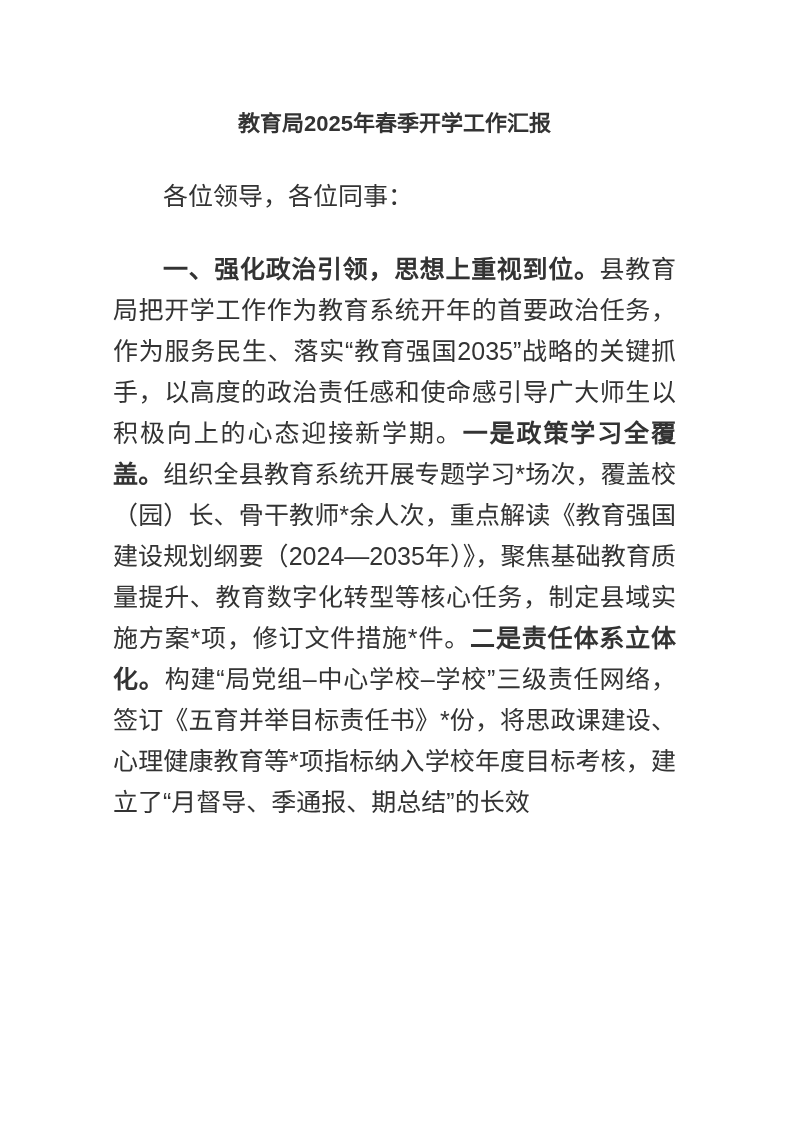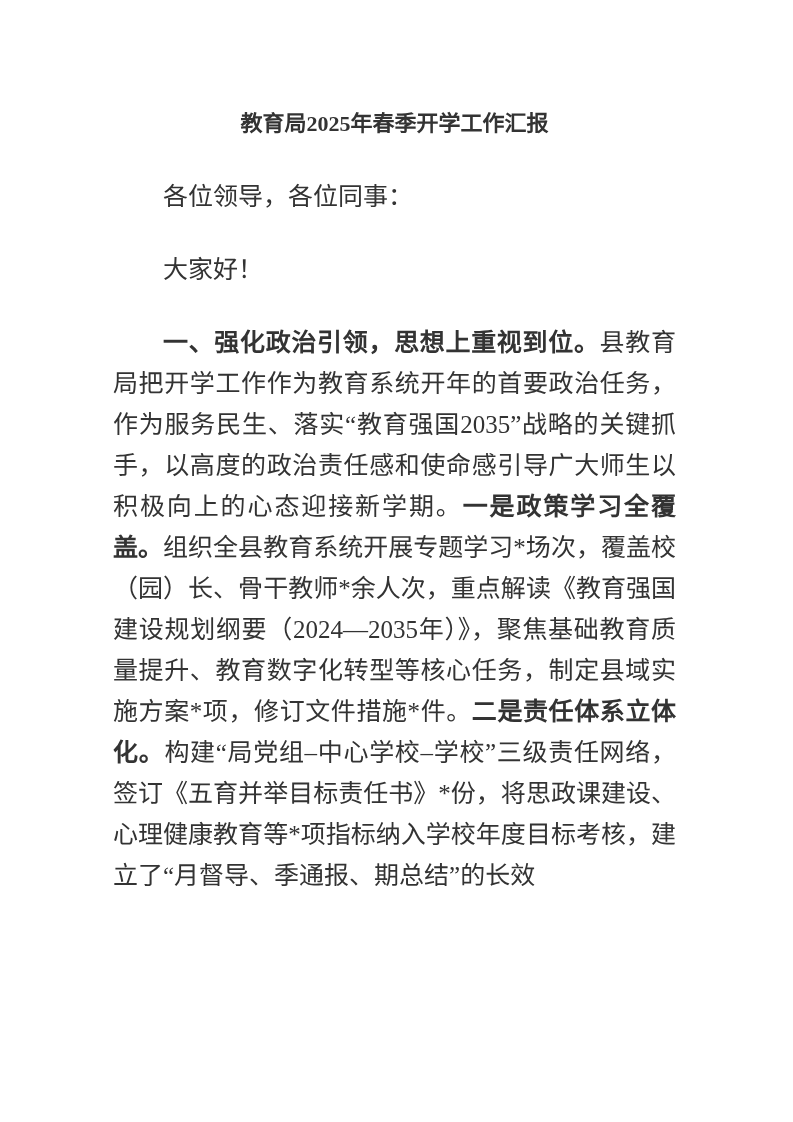--- a/index.html
+++ b/index.html
@@ -7,21 +7,21 @@
     padding: 0;
     background: #ffffff;
   }
   .page {
     position: relative;
     width: 793px;
     height: 1122px;
     box-sizing: border-box;
     padding: 103px 117px 0 113px;
     background: #ffffff;
-    font-family: Liberation Serif, serif;
+    font-family: Liberation Sans, sans-serif;
     color: #333333;
     overflow: hidden;
   }
   .title {
     font-size: 22px;
     font-weight: 700;
     text-align: center;
     line-height: 41px;
     margin: 0 0 32px 0;
     color: #333333;
@@ -39,16 +39,15 @@
     font-weight: 700;
   }
 </style>
 </head>
 <body>
 
 <div class="page">
   <h1 class="title">教育局2025年春季开学工作汇报</h1>
   <div>
       <p class="para"><span>各位领导，各位同事：</span></p>
-      <p class="para"><span>大家好！</span></p>
       <p class="para"><b>一、强化政治引领，思想上重视到位。</b><span>县教育局把开学工作作为教育系统开年的首要政治任务，作为服务民生、落实“教育强国2035”战略的关键抓手，以高度的政治责任感和使命感引导广大师生以积极向上的心态迎接新学期。</span><b>一是政策学习全覆盖。</b><span>组织全县教育系统开展专题学习*场次，覆盖校（园）长、骨干教师*余人次，重点解读《教育强国建设规划纲要（2024—2035年）》，聚焦基础教育质量提升、教育数字化转型等核心任务，制定县域实施方案*项，修订文件措施*件。</span><b>二是责任体系立体化。</b><span>构建“局党组–中心学校–学校”三级责任网络，签订《五育并举目标责任书》*份，将思政课建设、心理健康教育等*项指标纳入学校年度目标考核，建立了“月督导、季通报、期总结”的长效</span></p>
     </div>
 </div>
 
 </body></html>

